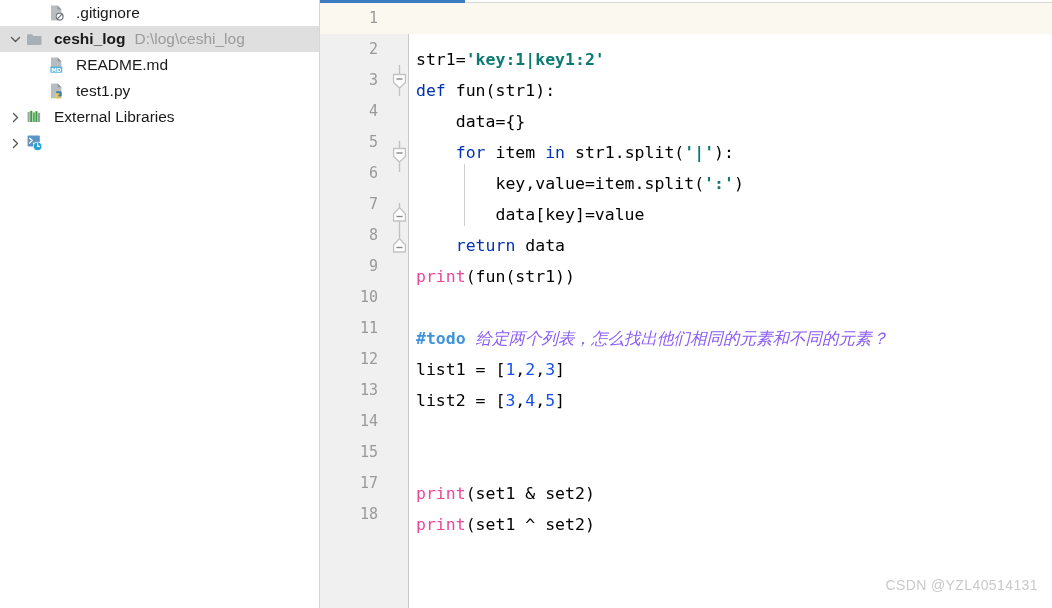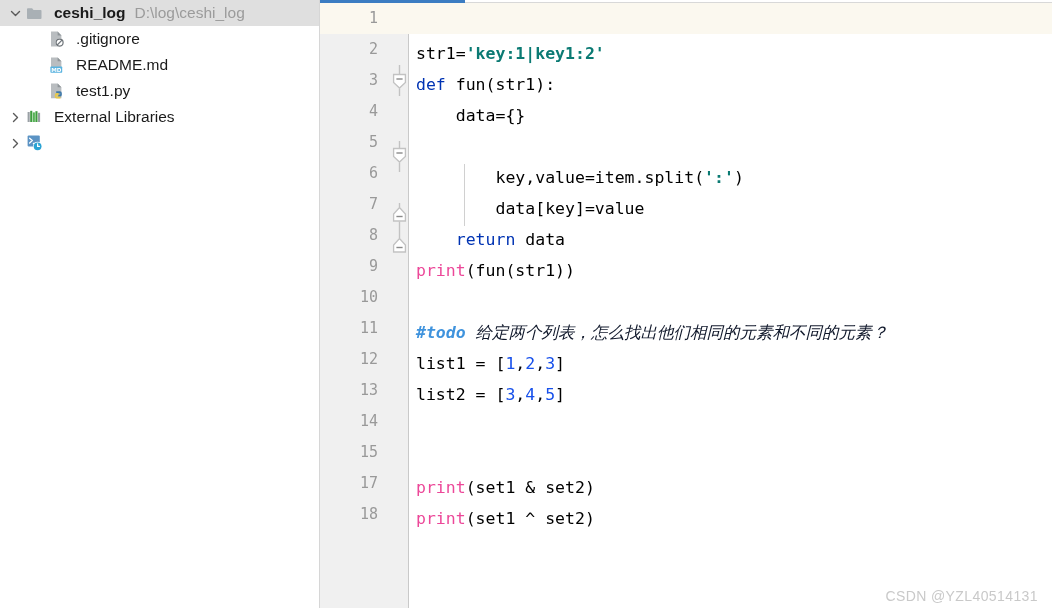--- a/index.html
+++ b/index.html
@@ -150,21 +150,21 @@
     width: 58px;
     height: 31px;
     line-height: 31px;
     text-align: right;
     color: #999999;
     font-family: "DejaVu Sans Mono", "Liberation Mono", monospace;
     font-size: 15px;
   }
   .ltext {
     position: absolute;
-    left: 96px; top: 4px;
+    left: 96px; top: 10px;
     height: 31px;
     line-height: 31px;
     color: #000000;
   }
   
   .fold {
     position: absolute;
     top: 0;
     left: 70px;
     width: 19px;
@@ -176,69 +176,69 @@
     left: 0;
     width: 1px;
     background: #d0d0d0;
   }
 
   
   .kw  { color: #0033b3; }
   .str { color: #0b7a73; font-weight: bold; }
   .num { color: #1750eb; }
   .bi  { color: #ec4899; }
-  .cmt { color: #0f172a; font-style: italic; margin-top: 27px; }
-  .cmt-todo { color: #3f93dd; font-style: italic; font-weight: bold; }
+  .cmt { color: #8b5cf6; font-style: italic; margin-top: 27px; }
+  .cmt-todo { color: #3f93dd; font-weight: bold; }
 
   
   .watermark {
     position: absolute;
     right: 14px;
-    bottom: 4px;
+    bottom: 15px;
     font-size: 14px;
     color: #c9c9c9;
     font-family: "Liberation Sans", sans-serif;
     letter-spacing: 0.4px;
     white-space: nowrap;
   }
 </style>
 </head>
 <body>
 
 <div id="app">
 
   <div class="sidebar">
-
-    <div class="tree-row selected">
-      <span class="twisty">
-        <svg width="13" height="13" viewBox="0 0 13 13">
-          <path d="M2.5 4.5 L6.5 8.5 L10.5 4.5" fill="none" stroke="#5a5a5a" stroke-width="1.4" stroke-linecap="round" stroke-linejoin="round"></path>
-        </svg>
-      </span>
-      <span class="icon-slot">
-        <svg width="17" height="15" viewBox="0 0 17 15">
-          <path d="M1 3.2 A0.9 0.9 0 0 1 1.9 2.3 H6.1 L7.5 3.9 H14.6 A0.9 0.9 0 0 1 15.5 4.8 V12
-                   A0.9 0.9 0 0 1 14.6 12.9 H1.9 A0.9 0.9 0 0 1 1 12 Z" fill="#a9b0b5"></path>
-        </svg>
-      </span>
-      <span class="row-label bold">ceshi_log</span>
-      <span class="row-label row-path">D:\log\ceshi_log</span>
-    </div>
 
     <div class="tree-row indent-file">
       <span class="icon-slot">
         <svg width="18" height="18" viewBox="0 0 18 18">
           <path d="M3 1.6 H9.6 L13.4 5.4 V16.4 H3 Z" fill="#b9bdc0"></path>
           <path d="M9.6 1.6 L13.4 5.4 H9.6 Z" fill="#8f9599"></path>
           <circle cx="11.6" cy="12.6" r="4.1" fill="#ffffff"></circle>
           <circle cx="11.6" cy="12.6" r="3.5" fill="none" stroke="#6e7479" stroke-width="1.2"></circle>
           <line x1="9.2" y1="15" x2="14" y2="10.2" stroke="#6e7479" stroke-width="1.2"></line>
         </svg>
       </span>
       <span class="row-label">.gitignore</span>
+    </div>
+
+    <div class="tree-row selected">
+      <span class="twisty">
+        <svg width="13" height="13" viewBox="0 0 13 13">
+          <path d="M2.5 4.5 L6.5 8.5 L10.5 4.5" fill="none" stroke="#5a5a5a" stroke-width="1.4" stroke-linecap="round" stroke-linejoin="round"></path>
+        </svg>
+      </span>
+      <span class="icon-slot">
+        <svg width="17" height="15" viewBox="0 0 17 15">
+          <path d="M1 3.2 A0.9 0.9 0 0 1 1.9 2.3 H6.1 L7.5 3.9 H14.6 A0.9 0.9 0 0 1 15.5 4.8 V12
+                   A0.9 0.9 0 0 1 14.6 12.9 H1.9 A0.9 0.9 0 0 1 1 12 Z" fill="#a9b0b5"></path>
+        </svg>
+      </span>
+      <span class="row-label bold">ceshi_log</span>
+      <span class="row-label row-path">D:\log\ceshi_log</span>
     </div>
 
 
     <div class="tree-row indent-file">
       <span class="icon-slot">
         <svg width="18" height="18" viewBox="0 0 18 18">
           <path d="M3 1.4 H9.6 L13.4 5.2 V13.6 H3 Z" fill="#b9bdc0"></path>
           <path d="M9.6 1.4 L13.4 5.2 H9.6 Z" fill="#8f9599"></path>
           <rect x="2.4" y="10.6" width="11.8" height="6.2" rx="0.7" fill="#59b3e0"></rect>
           <text x="8.3" y="15.6" font-family="DejaVu Sans, sans-serif" font-size="5.6" fill="#ffffff" text-anchor="middle" font-weight="bold">MD</text>
@@ -364,20 +364,21 @@
           <span class="ltext"><span class="kw">def</span><span> fun(str1):</span></span>
         </div>
 
         <div class="line">
           <span class="lnum">4</span>
           <span class="ltext"><span>    data={}</span></span>
         </div>
 
         <div class="line">
           <span class="lnum">5</span>
+          <span class="ltext"><span>    </span><span class="kw">for</span><span> item </span><span class="kw">in</span><span> str1.split(</span><span class="str">'|'</span><span>):</span></span>
         </div>
 
         <div class="line">
           <span class="lnum">6</span>
           <span class="ltext"><span>        key,value=item.split(</span><span class="str">':'</span><span>)</span></span>
         </div>
 
         <div class="line">
           <span class="lnum">7</span>
           <span class="ltext"><span>        data[key]=value</span></span>

